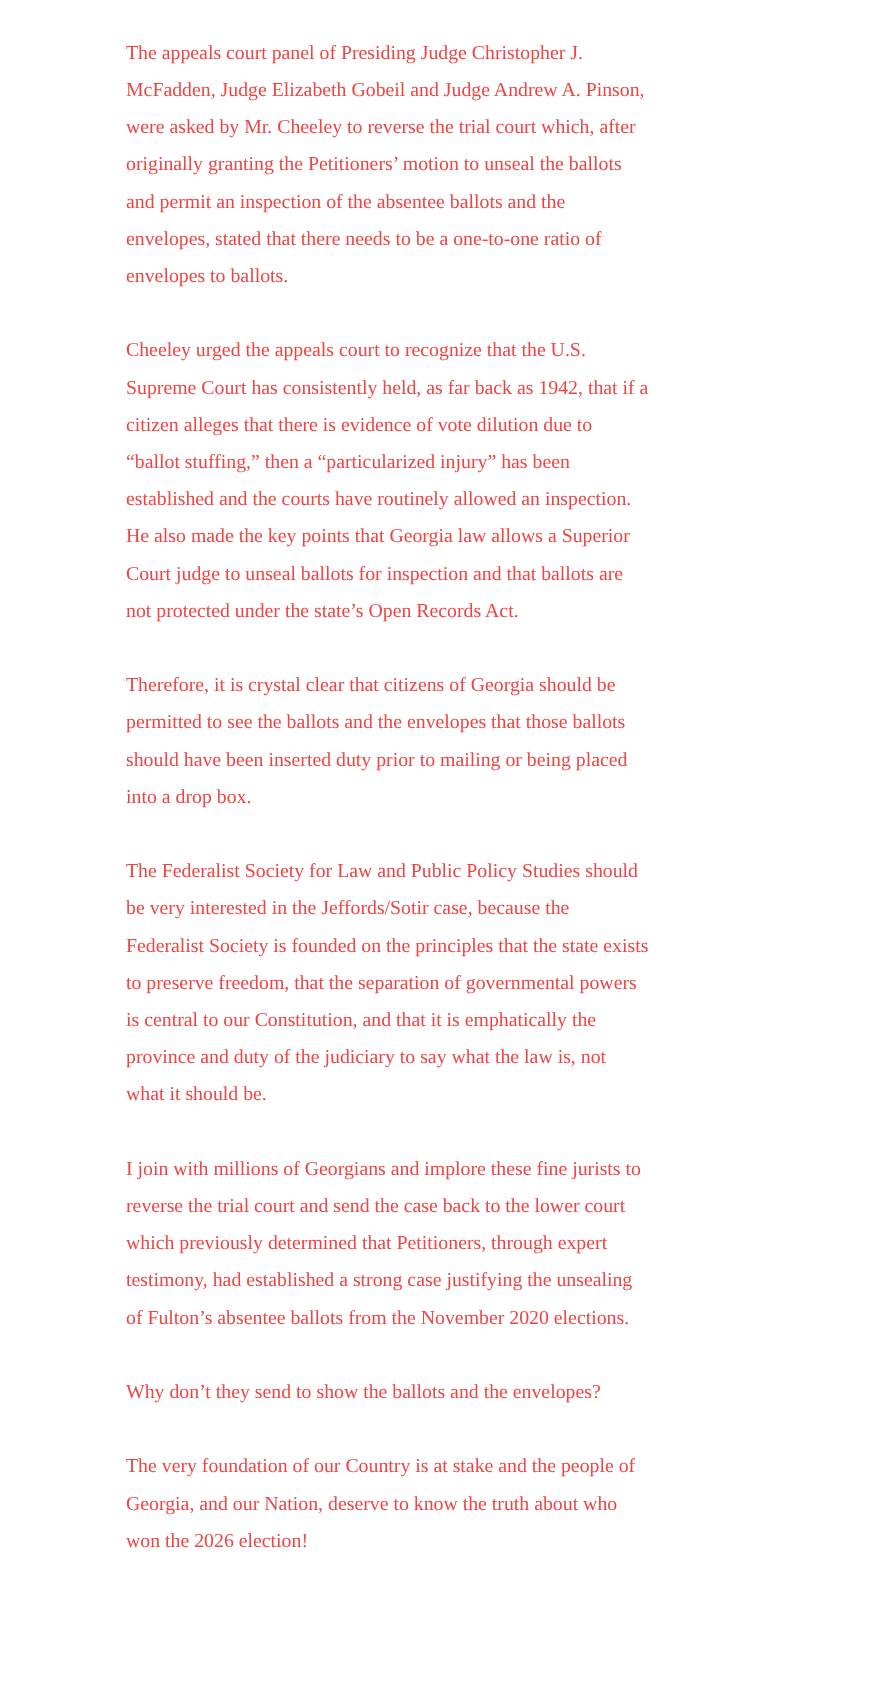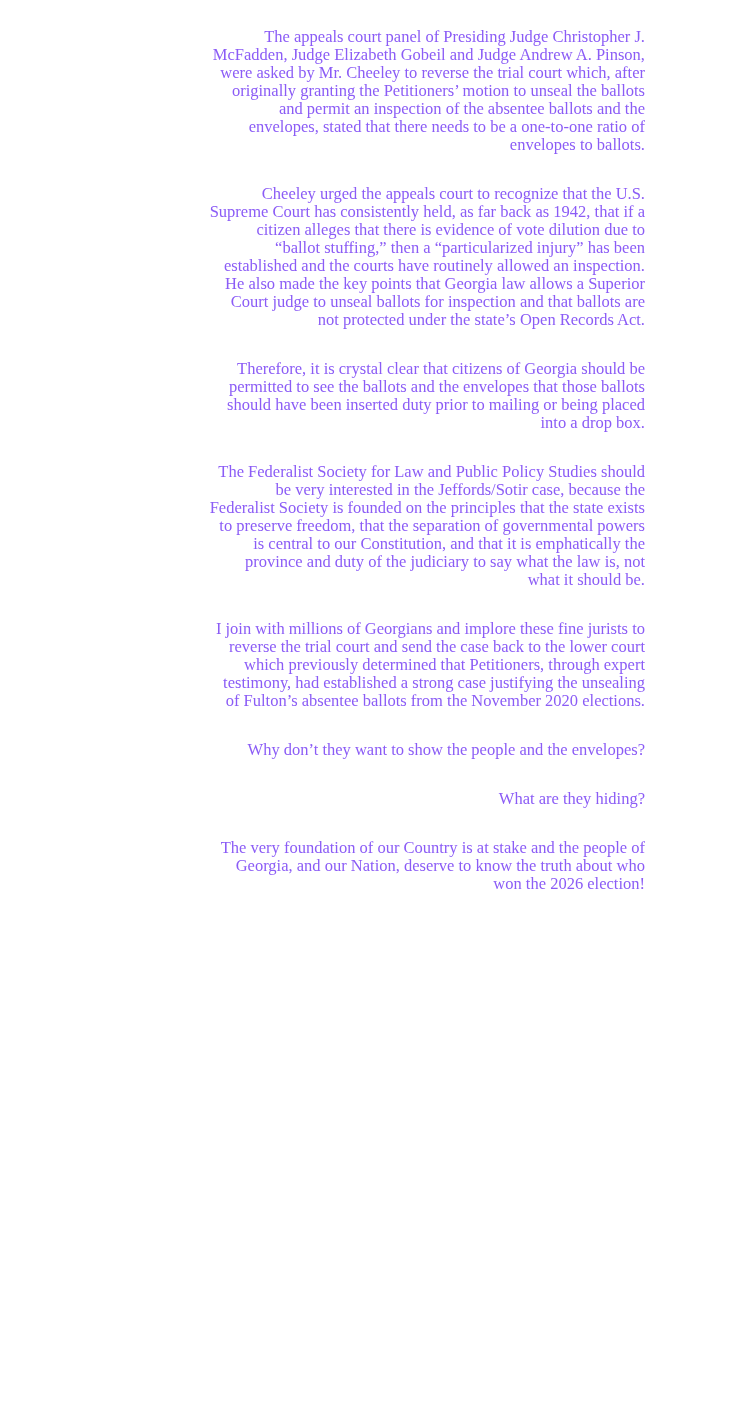--- a/index.html
+++ b/index.html
@@ -13,24 +13,24 @@
     height: 1401px;
     background: #ffffff;
     box-sizing: border-box;
     padding: 28px 88px 0 105px;
     overflow: hidden;
   }
   .doc-par {
     margin: 0 0 31px 0;
     font-family: "Liberation Serif", "DejaVu Serif", serif;
     font-size: 16.5px;
-    line-height: 18px;
-    color: #8b5cf6;
+    line-height: 31px;
+    color: #ef4444;
     white-space: pre-line;
-    text-align: right;
+    text-align: left;
   }
 </style>
 </head>
 <body>
 
 <div class="page">
   <p class="doc-par">The appeals court panel of Presiding Judge Christopher J.
 McFadden, Judge Elizabeth Gobeil and Judge Andrew A. Pinson,
 were asked by Mr. Cheeley to reverse the trial court which, after
 originally granting the Petitioners’ motion to unseal the ballots
@@ -54,18 +54,17 @@
 Federalist Society is founded on the principles that the state exists
 to preserve freedom, that the separation of governmental powers
 is central to our Constitution, and that it is emphatically the
 province and duty of the judiciary to say what the law is, not
 what it should be.</p>
   <p class="doc-par">I join with millions of Georgians and implore these fine jurists to
 reverse the trial court and send the case back to the lower court
 which previously determined that Petitioners, through expert
 testimony, had established a strong case justifying the unsealing
 of Fulton’s absentee ballots from the November 2020 elections.</p>
-  <p class="doc-par">Why don’t they want to show the people and the envelopes?</p>
-  <p class="doc-par">What are they hiding?</p>
+  <p class="doc-par">Why don’t they send to show the ballots and the envelopes?</p>
   <p class="doc-par">The very foundation of our Country is at stake and the people of
 Georgia, and our Nation, deserve to know the truth about who
 won the 2026 election!</p>
 </div>
 
 </body></html>

